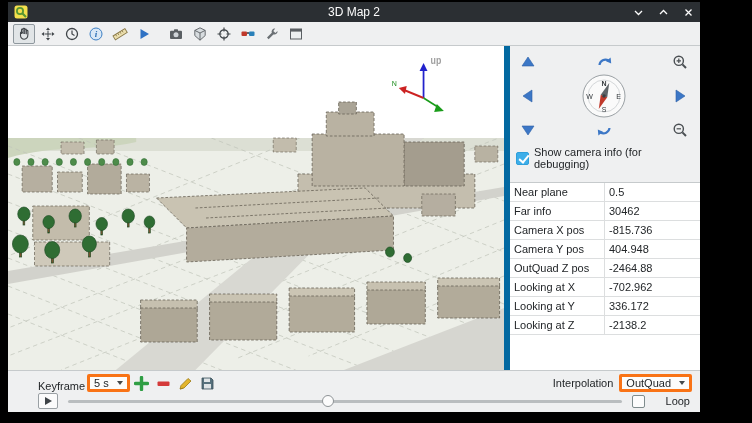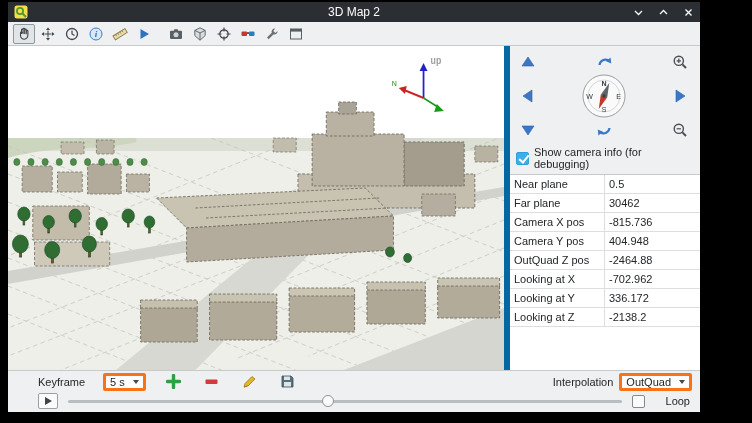--- a/index.html
+++ b/index.html
@@ -22,33 +22,33 @@
   
   .content{flex:1;display:flex;min-height:0}
   .viewport{flex:1;position:relative;background:#fff;border-right:6px solid #0369a1}
   .viewport svg{display:block;width:100%;height:100%}
   .rightpanel{width:190px;display:flex;flex-direction:column;background:#eff0f1}
   .navpad{padding:6px 10px 2px 8px}
   .navrow{display:flex;align-items:center;justify-content:space-between}
   .navrow.mid{margin:1px 0}
   .navbtn{width:20px;height:20px;display:flex;align-items:center;justify-content:center;cursor:pointer}
   .compassbox{width:46px;height:46px}
-  .check-row{display:flex;align-items:center;gap:5px;padding:4px 4px 4px 6px;font-size:11px;color:#232629}
+  .check-row{display:flex;align-items:center;gap:5px;padding:4px 4px 12px 6px;font-size:11px;color:#232629}
   .cb{flex:0 0 13px;width:13px;height:13px;border:1px solid #7f8c8d;border-radius:2px;
     background:#fcfcfc;position:relative}
   .cb.checked{background:#3daee9;border-color:#2f9fdb}
   .cb.checked::after{content:"";position:absolute;left:3.5px;top:0.5px;width:4px;height:8px;
     border:solid #fff;border-width:0 2px 2px 0;transform:rotate(40deg)}
   .cam-table{flex:1;background:#fff;border-top:1px solid #c6cacc;font-size:11px;color:#232629;overflow:hidden}
   .crow{display:grid;grid-template-columns:95px 1fr;height:19px;line-height:18px}
   .ccell{padding:0 4px;border-bottom:1px solid #dcdedf;border-right:1px solid #dcdedf;
     white-space:nowrap;overflow:hidden}
   .ccell.val{border-right:none}
   
-  .kfbar{flex:0 0 22px;display:flex;align-items:center;gap:18px;padding:0 8px 0 30px;
+  .kfbar{flex:0 0 22px;display:flex;align-items:flex-end;gap:2px;padding:0 8px 0 30px;
     font-size:11px;color:#232629;background:#eff0f1;border-top:1px solid #c6cacc}
   .combo{height:18px;background:#fcfcfc;border:3px solid #f97316;border-radius:2px;
     display:flex;align-items:center;padding:0 4px;gap:8px;cursor:pointer}
   .combo .arrow{width:0;height:0;border-left:3.5px solid transparent;
     border-right:3.5px solid transparent;border-top:4px solid #45484a}
   .kfbtn{width:20px;height:18px;display:flex;align-items:center;justify-content:center;cursor:pointer}
   .kf-right{margin-left:auto;display:flex;align-items:center;gap:6px}
   
   .transport{flex:0 0 20px;display:flex;align-items:center;gap:10px;
     padding:0 10px 2px 30px;background:#eff0f1}
@@ -386,21 +386,21 @@
         <span class="cb checked"></span>
         <span>Show camera info (for debugging)</span>
       </div>
 
       <div class="cam-table">
         <div class="crow">
             <span class="ccell">Near plane</span>
             <span class="ccell val">0.5</span>
           </div>
         <div class="crow">
-            <span class="ccell">Far plane</span>
+            <span class="ccell">Far info</span>
             <span class="ccell val">30462</span>
           </div>
         <div class="crow">
             <span class="ccell">Camera X pos</span>
             <span class="ccell val">-815.736</span>
           </div>
         <div class="crow">
             <span class="ccell">Camera Y pos</span>
             <span class="ccell val">404.948</span>
           </div>

